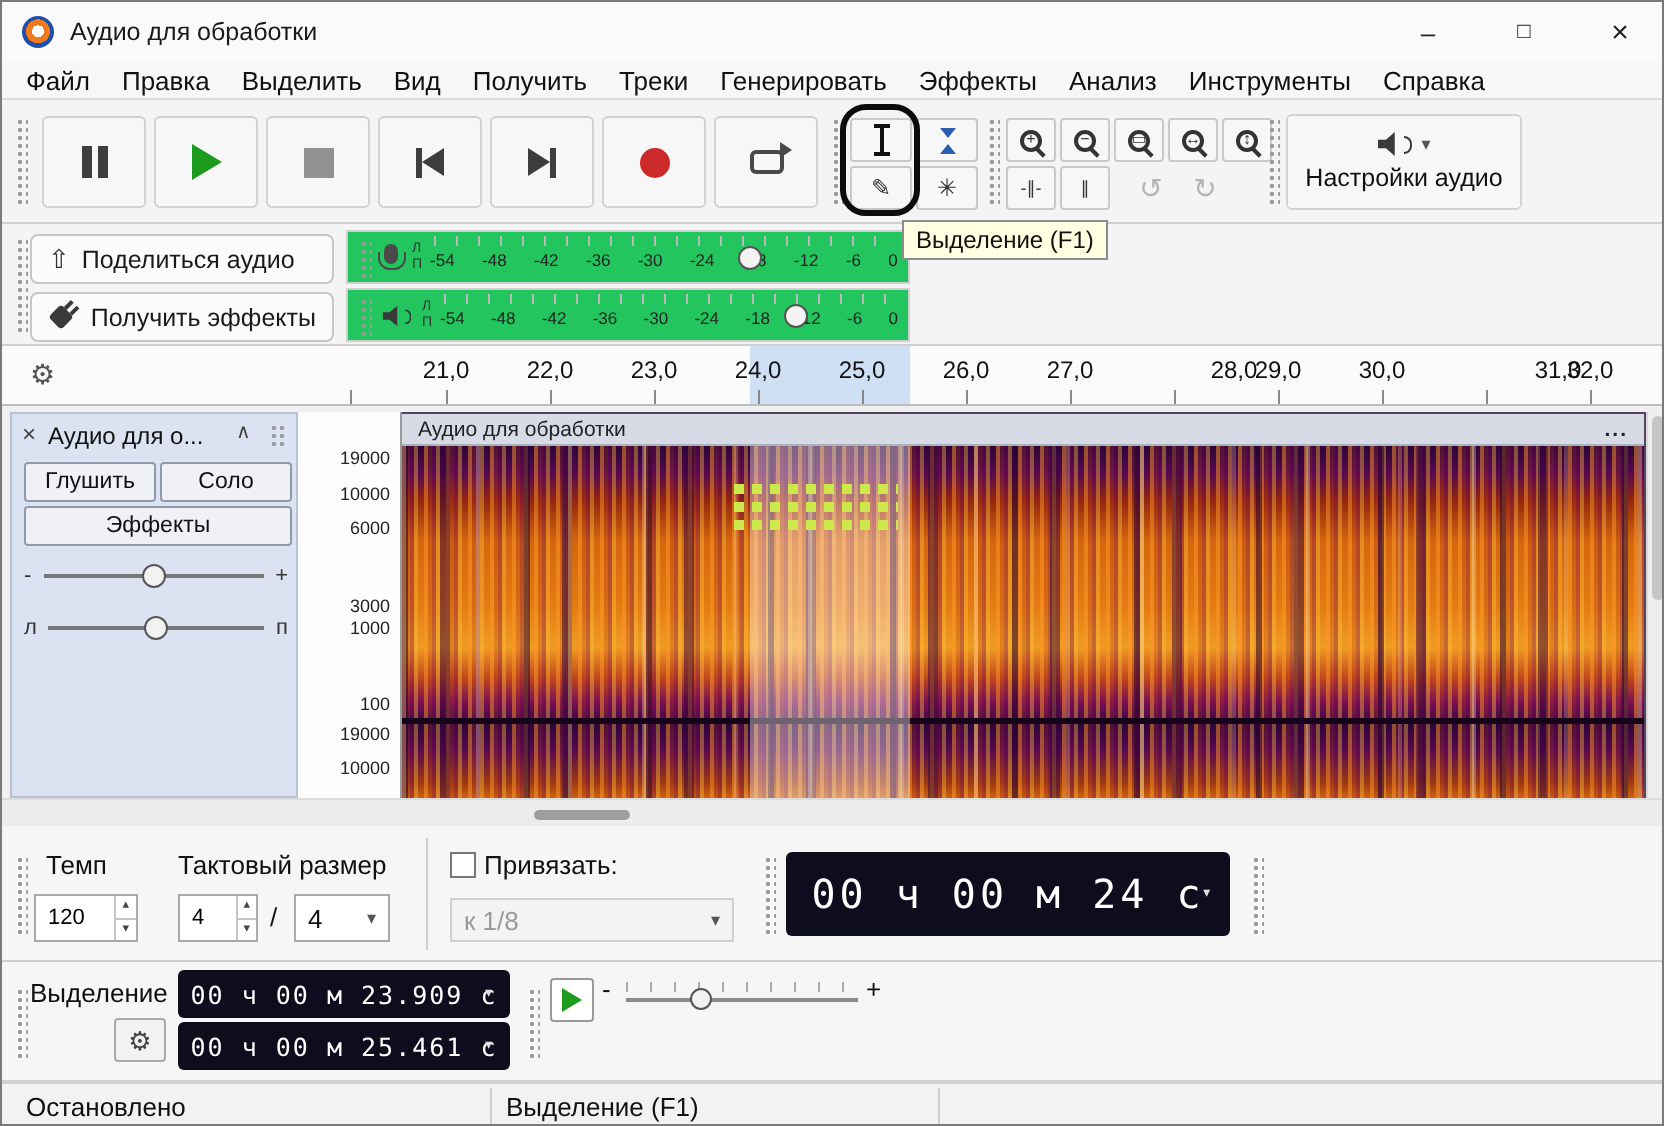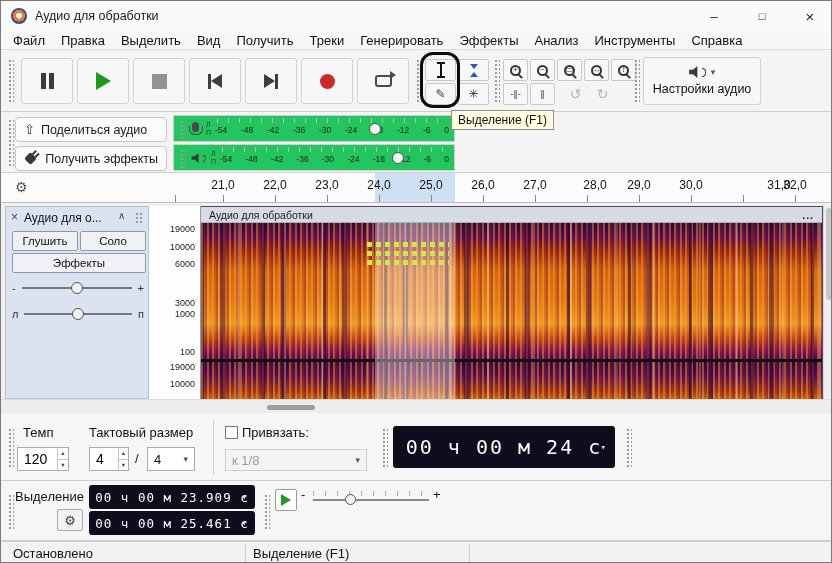--- a/index.html
+++ b/index.html
@@ -135,21 +135,21 @@
   .hscroll { position:absolute; left:0; top:398px; width:832px; height:14px; background:#ececec; border-top:1px solid #dcdcdc; }
   .hthumb { position:absolute; left:266px; top:5px; width:48px; height:5px; background:#9e9e9e; border-radius:3px; }
   .vscroll { position:absolute; left:822px; top:3px; width:10px; height:193px; background:#eeeeee; border-left:1px solid #d8d8d8; }
   .vthumb { position:absolute; left:2px; top:2px; width:6px; height:92px; background:#c6c6c6; border-radius:3px; }
 
   
   .botbar { position:absolute; left:0; top:412px; width:832px; height:68px; background:#f6f6f6; border-bottom:1px solid #cfcfcf; }
   .selbar { position:absolute; left:0; top:480px; width:832px; height:60px; background:#f6f6f6; border-bottom:1px solid #cfcfcf; }
   .lab { position:absolute; font-size:13px; color:#111; }
   .inwrap { position:absolute; display:flex; background:#fff; border:1px solid #ababab; height:24px; }
-  .nin { border:none; outline:none; width:100%; font-size:14px; padding:0 2px 0 6px; font-family:"Liberation Sans",sans-serif; background:rgba(0,0,0,0); }
+  .nin { border:none; outline:none; width:100%; font-size:11px; padding:0 2px 0 6px; font-family:"Liberation Sans",sans-serif; background:rgba(0,0,0,0); }
   .spin { width:15px; display:flex; flex-direction:column; border-left:1px solid #c4c4c4; }
   .spin span { flex:1; display:flex; align-items:center; justify-content:center; font-size:6.5px; color:#444; line-height:1; }
   .spin span:first-child { border-bottom:1px solid #c4c4c4; }
   .selbox { position:absolute; display:flex; align-items:center; justify-content:space-between; padding:0 6px;
             background:#fff; border:1px solid #ababab; font-size:13px; color:#111; }
   .selbox.disabled { background:#f3f3f3; color:#9a9a9a; border-color:#cfcfcf; }
   .selbox .car { font-size:9px; color:#555; }
   .vdiv { position:absolute; width:1px; background:#cfcfcf; }
   .cb { position:absolute; width:13px; height:13px; border:1px solid #777; background:#fff; }
   .tdisp { position:absolute; background:#0d0d1d; color:#fff; border-radius:3px; display:flex; align-items:center;
@@ -363,21 +363,21 @@
   <div class="timeline">
     <div class="rsel"></div>
     <span class="glyph abs" style="left:14px;top:7px;font-size:14px;color:#555;">⚙</span>
     <span class="rlab" style="left:222px;">21,0</span>
     <span class="rlab" style="left:274px;">22,0</span>
     <span class="rlab" style="left:326px;">23,0</span>
     <span class="rlab" style="left:378px;">24,0</span>
     <span class="rlab" style="left:430px;">25,0</span>
     <span class="rlab" style="left:482px;">26,0</span>
     <span class="rlab" style="left:534px;">27,0</span>
-    <span class="rlab" style="left:594px;text-align:right;">28,0</span>
+    <span class="rlab" style="left:616px;text-align:right;">28,0</span>
     <span class="rlab" style="left:638px;text-align:center;">29,0</span>
     <span class="rlab" style="left:690px;">30,0</span>
     <span class="rlab" style="left:778px;">31,0</span>
     <span class="rlab" style="left:794px;">32,0</span>
     <div class="rticks"></div>
   </div>
 
   <div class="trackarea">
 
     <div class="tpanel">

